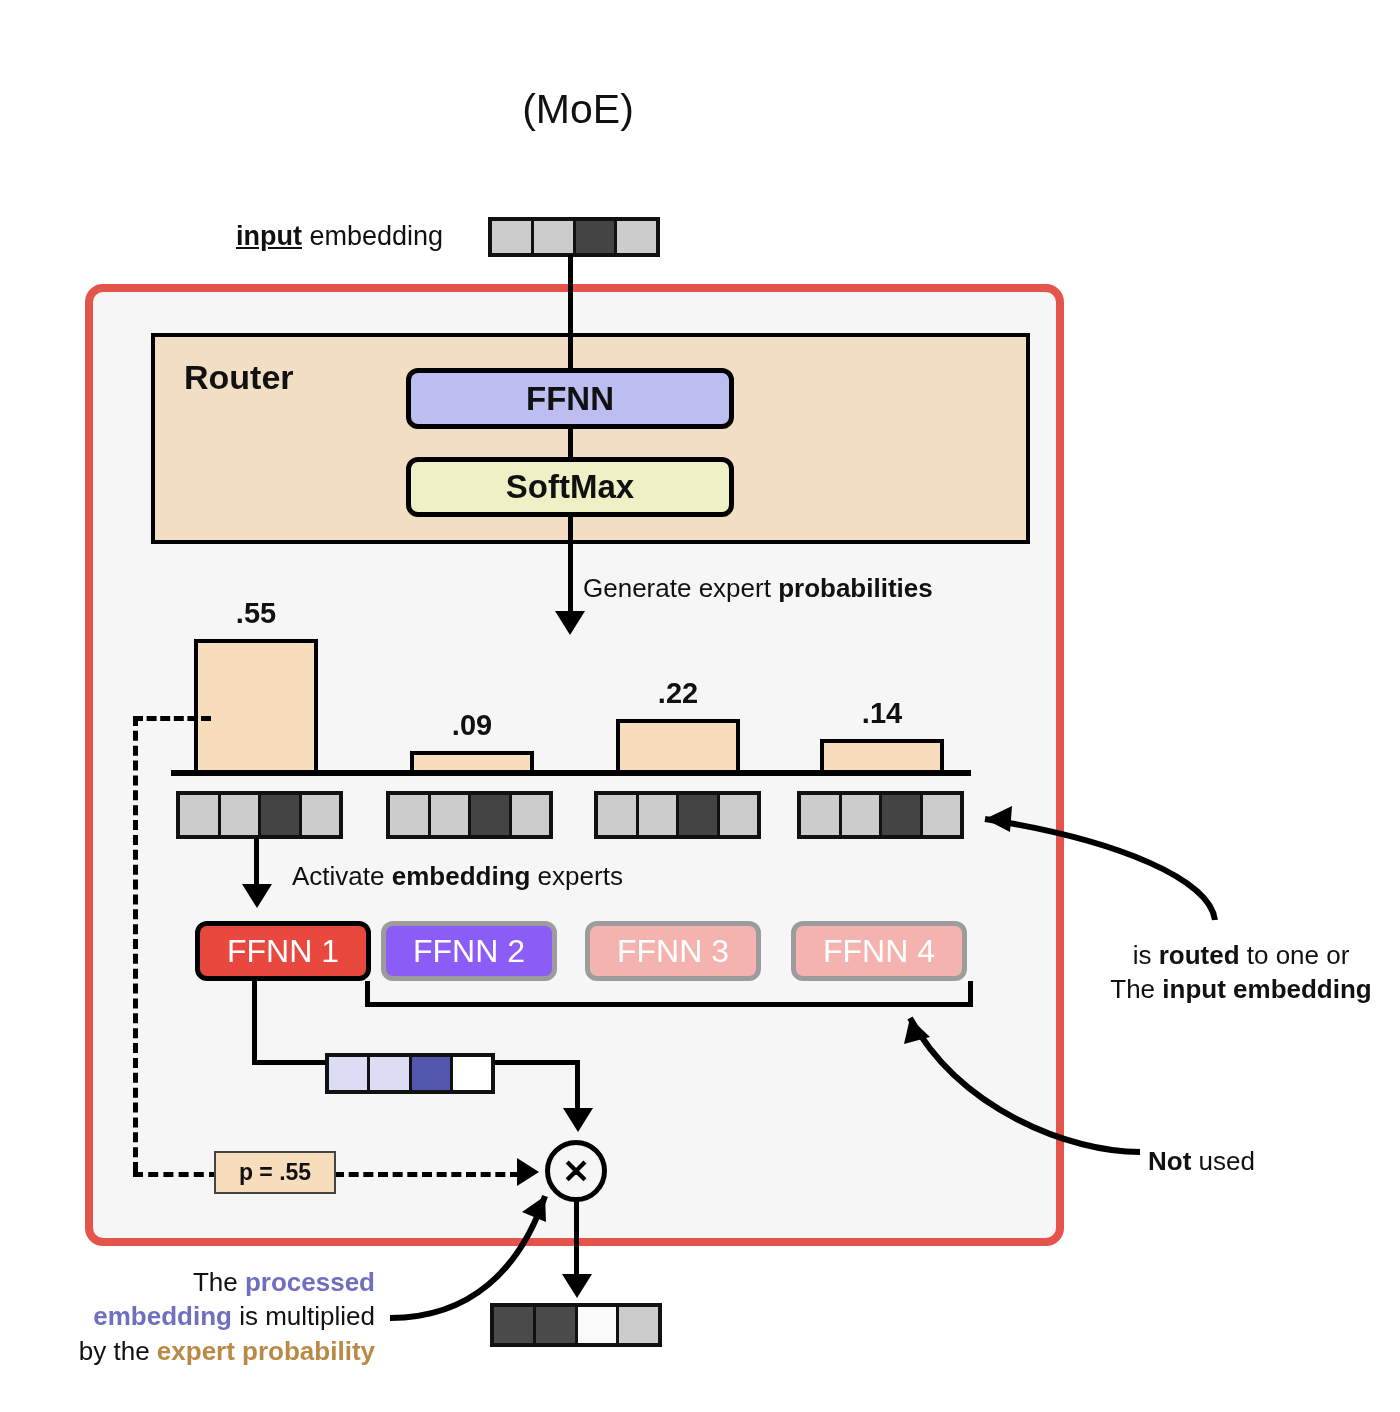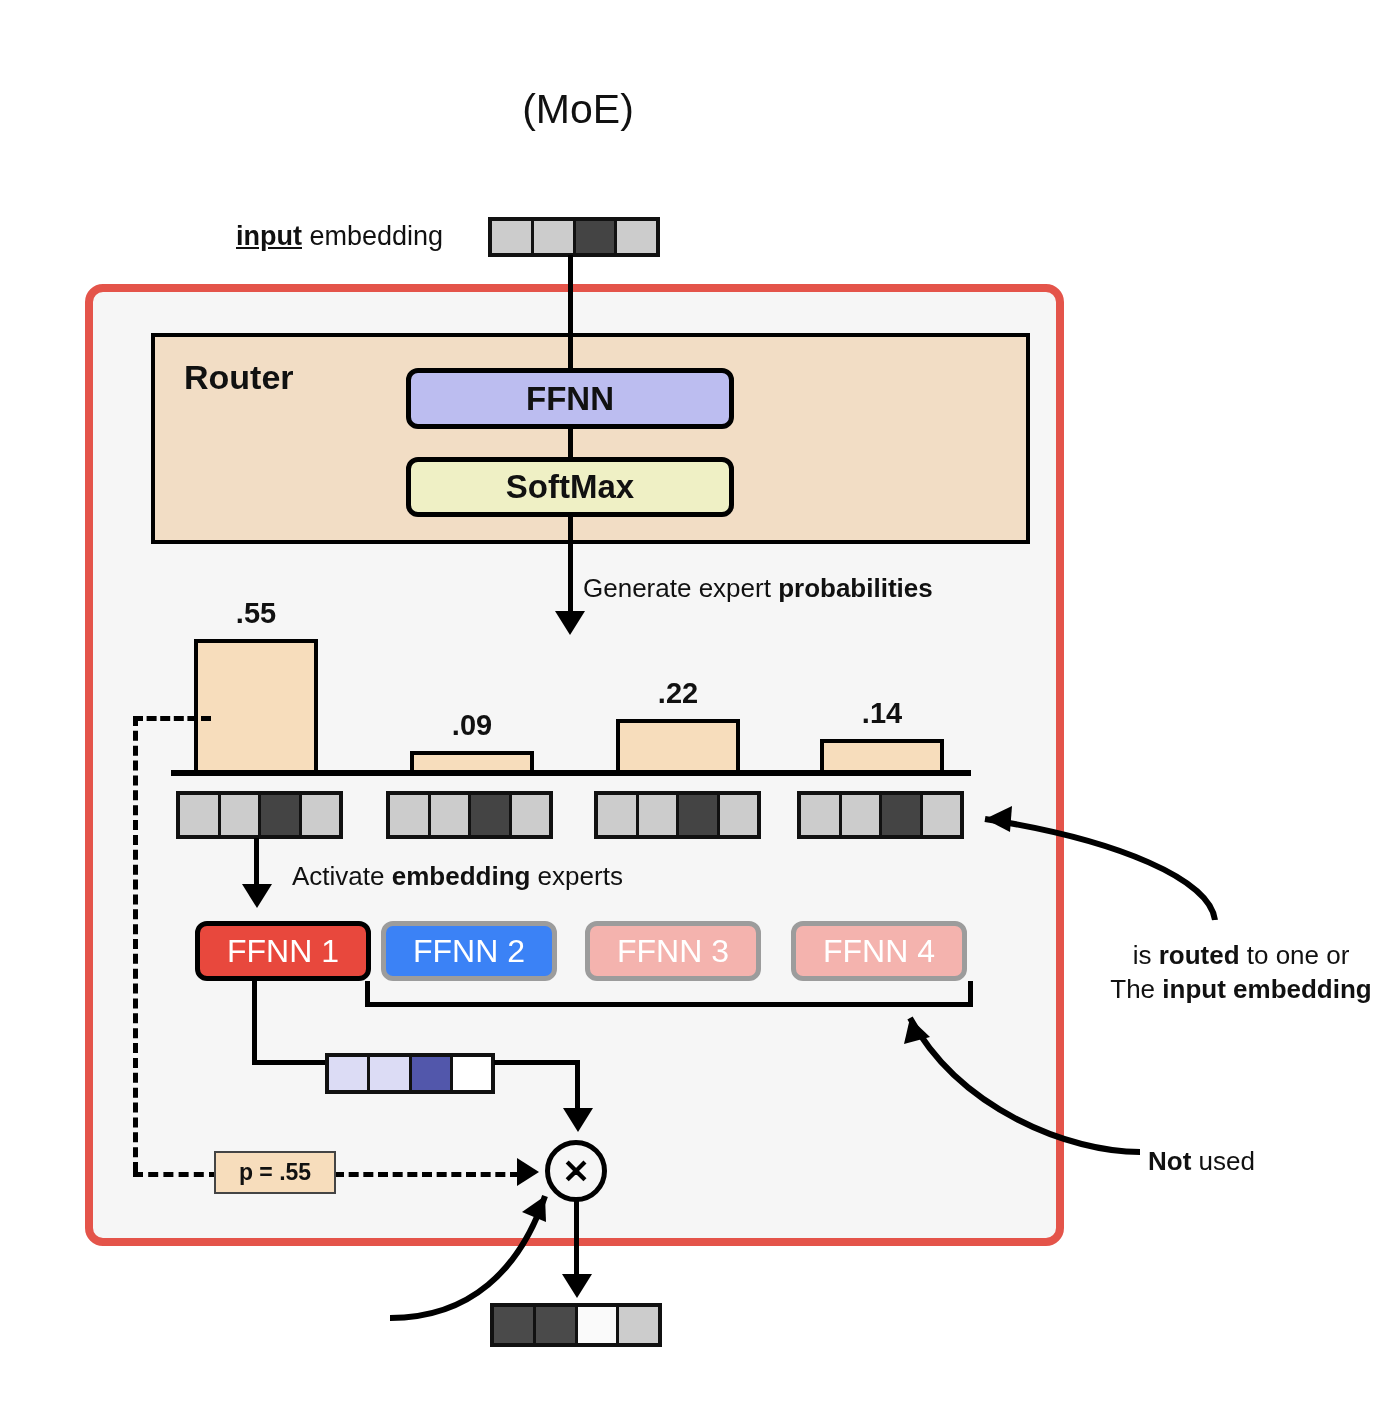--- a/index.html
+++ b/index.html
@@ -230,21 +230,21 @@
 
   <div class="vline" style="left:254px; top:838px; height:52px;"></div>
   <div class="arrowhead-down" style="left:242px; top:884px;"></div>
 
   <div class="caption" style="left:292px; top:861px;">
     <span>Activate </span><b>embedding</b><span> experts</span>
   </div>
 
   <div id="experts">
       <div class="expert active" style="left: 171px; background: rgb(232, 72, 61); border-color: rgb(0, 0, 0); margin-left: 24px;">FFNN 1</div>
-      <div class="expert inactive" style="left: 381px; background: #3b82f6; border-color: rgb(156, 156, 156);">FFNN 2</div>
+      <div class="expert inactive" style="left: 381px; background: #8b5cf6; border-color: rgb(156, 156, 156);">FFNN 2</div>
       <div class="expert inactive" style="left: 585px; background: rgb(244, 179, 174); border-color: rgb(156, 156, 156);">FFNN 3</div>
       <div class="expert inactive" style="left: 791px; background: rgb(244, 179, 174); border-color: rgb(156, 156, 156);">FFNN 4</div>
     </div>
 
   <div class="bracket" style="left:365px; top:981px; width:608px; height:26px;">
     <div class="vb" style="left:0;   top:0; height:26px;"></div>
     <div class="hb" style="left:0;   top:21px; width:608px;"></div>
     <div class="vb" style="left:603px; top:0; height:26px;"></div>
   </div>
 
@@ -288,20 +288,31 @@
     </div>
     <div>
       <span>The </span><b>input embedding</b>
     </div>
   </div>
 
   <div class="anno" style="left:1148px; top:1144px;">
     <b>Not</b><span> used</span>
   </div>
 
+  <div class="anno left" style="left:30px; top:1265px; width:345px;">
+    <div>
+      <span>The </span><span class="c-purple">processed</span>
+    </div>
+    <div>
+      <span class="c-purple">embedding</span><span> is multiplied</span>
+    </div>
+    <div>
+      <span>by the </span><span class="c-tan">expert probability</span>
+    </div>
+  </div>
 
   <svg class="overlay" viewBox="0 0 1400 1412">
 
     <path d="M1215,920 C1210,880 1120,840 985,819" fill="none" stroke="#000" stroke-width="6"></path>
     <path d="M985,819 L1012,806 L1010,832 Z" fill="#000"></path>
 
     <path d="M1140,1152 C1070,1152 960,1110 910,1018" fill="none" stroke="#000" stroke-width="6"></path>
     <path d="M910,1018 L930,1037 L904,1044 Z" fill="#000"></path>
 
     <path d="M390,1318 C470,1318 520,1270 545,1196" fill="none" stroke="#000" stroke-width="6"></path>

